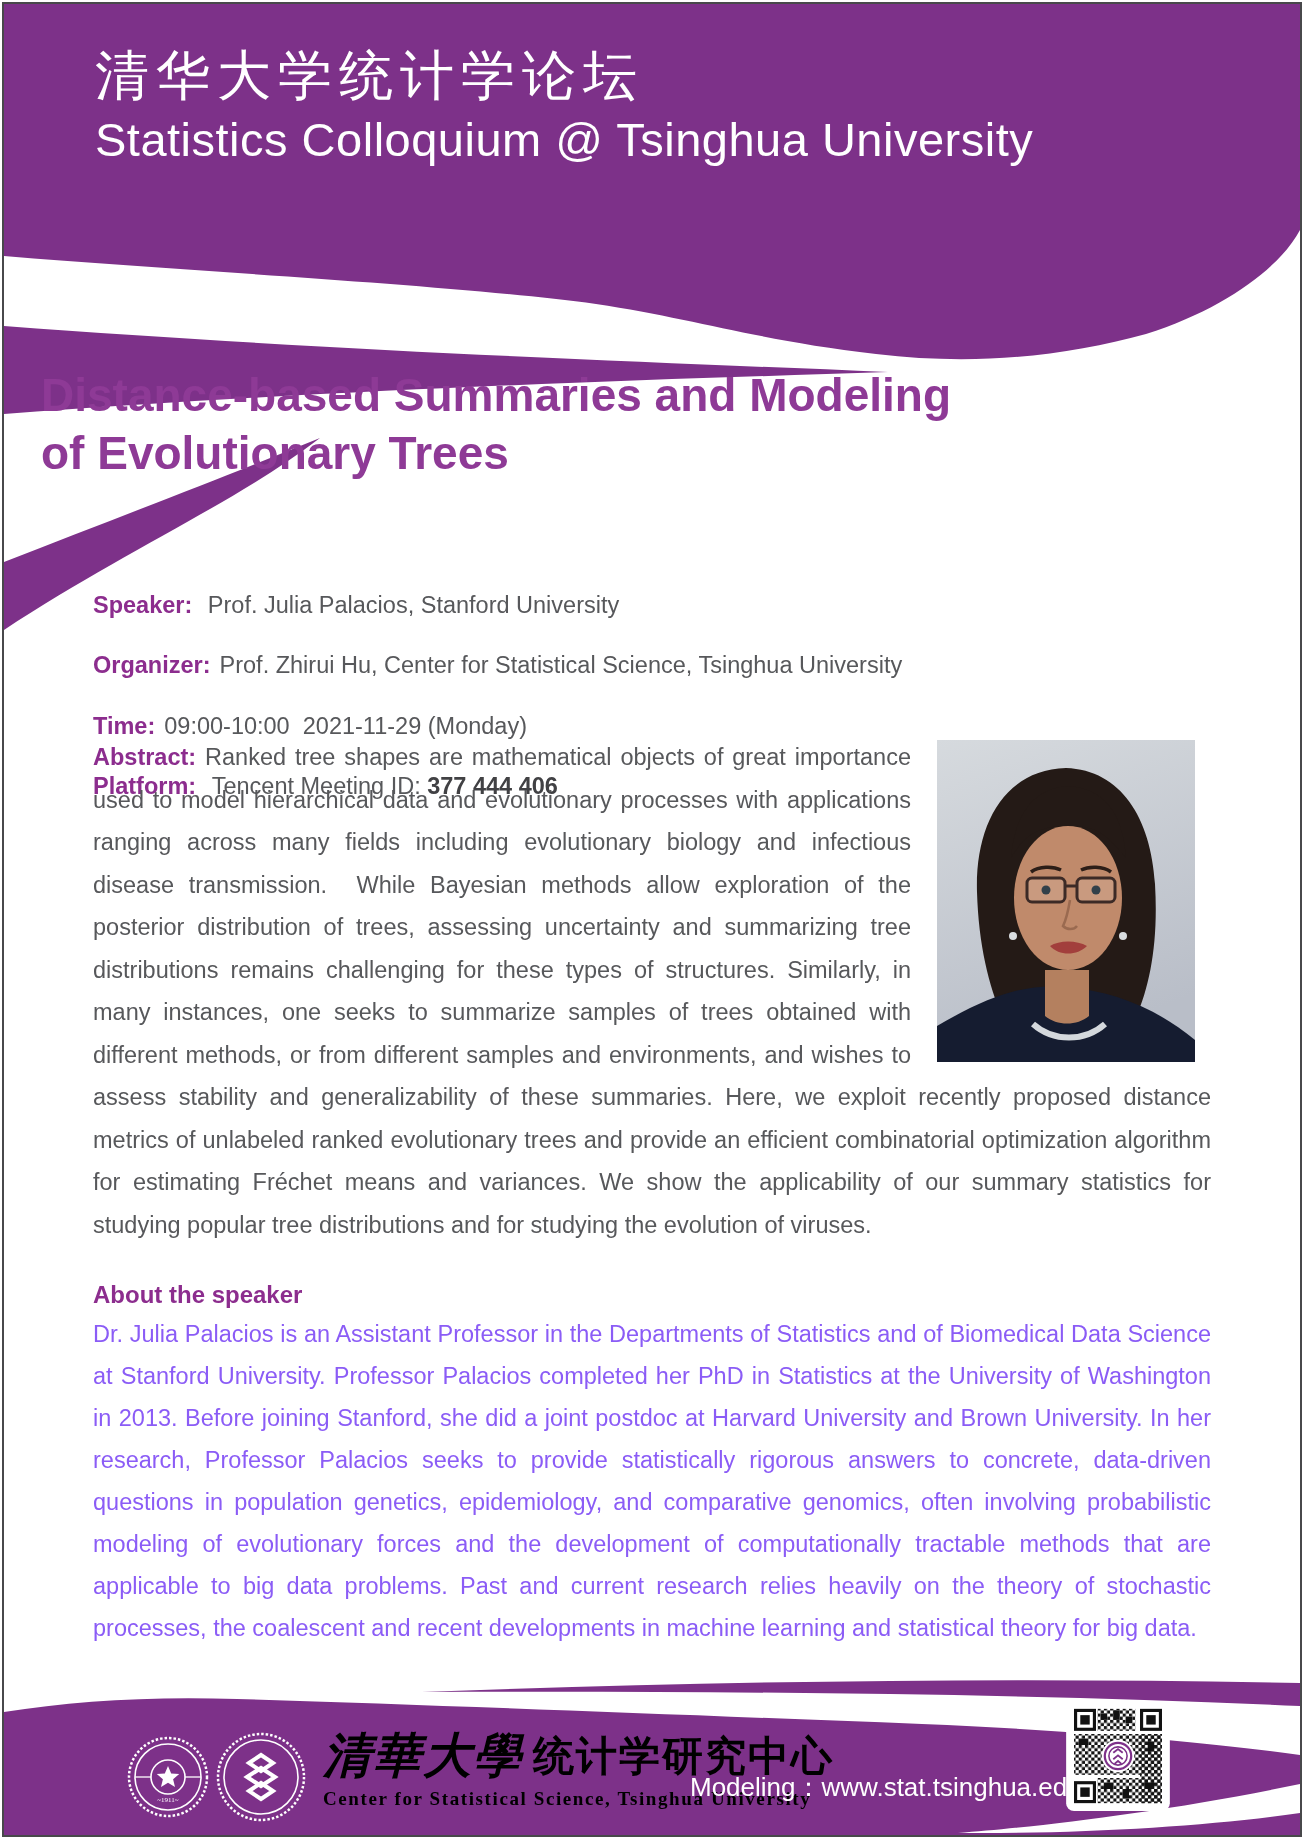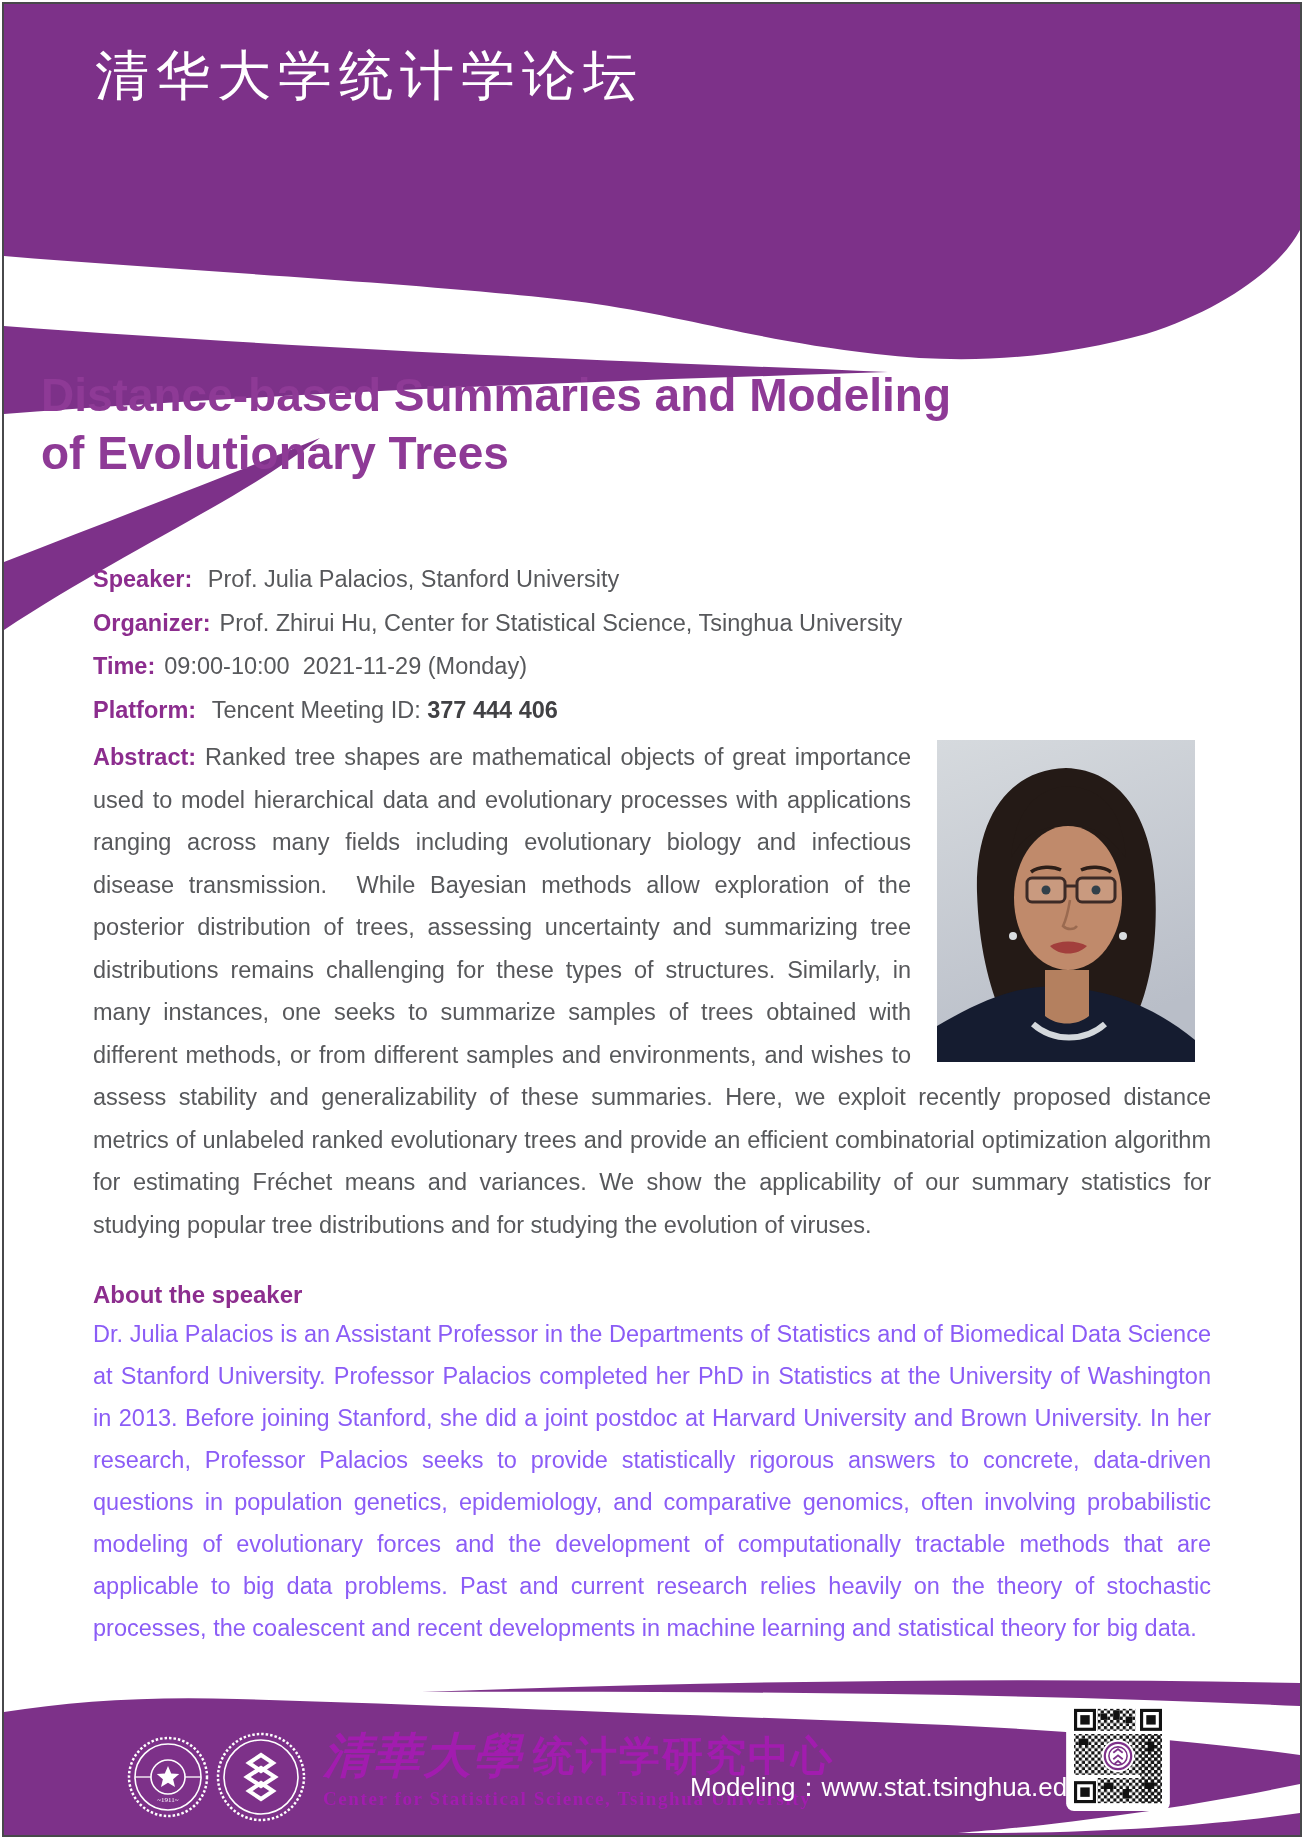--- a/index.html
+++ b/index.html
@@ -12,38 +12,38 @@
   .banner-svg{position:absolute;left:4px;top:4px;}
   .banner-zh{position:absolute;left:95px;top:40px;color:#ffffff;font-size:54px;letter-spacing:7px;font-weight:400;z-index:3;}
   .banner-en{position:absolute;left:95px;top:112px;color:#ffffff;font-size:47px;font-weight:400;letter-spacing:0.5px;z-index:3;}
 
   
   .main-title{position:absolute;left:0;top:366px;width:100%;text-align:left;
               color:#8e3a96;font-size:46px;font-weight:bold;line-height:58px;z-index:3;margin-left:41px;}
 
   
   .details{position:absolute;left:93px;top:558px;width:1120px;z-index:3;}
-  .drow{height:43.5px;font-size:23.5px;color:#57585b;display:flex;align-items:center;}
+  .drow{height:43.5px;font-size:23.5px;color:#57585b;display:flex;align-items:flex-end;margin-top:17px;}
   .dlabel{color:#8c2d8e;font-weight:bold;margin-right:9px;white-space:pre;}
   .dv{white-space:pre-wrap;}
   .meeting-id{font-weight:bold;color:#414144;}
 
   
   .abstract{position:absolute;left:93px;top:736px;width:1118px;font-size:23.5px;line-height:42.5px;
             color:#57585b;text-align:justify;z-index:3;}
   .abstract .alabel{color:#8c2d8e;font-weight:bold;}
   .photo-wrap{float:right;width:258px;height:322px;margin:4px 16px 10px 26px;background:#ccd0d7;}
   .about-heading{position:absolute;left:93px;top:1281px;font-size:24px;font-weight:bold;color:#8c2d8e;z-index:3;}
   .bio{position:absolute;left:93px;top:1313px;width:1118px;font-size:23.5px;line-height:42px;
        color:#8b5cf6;text-align:justify;z-index:3;}
 
   
   .footer-svg{position:absolute;left:4px;top:1639px;z-index:4;}
   .seal{position:absolute;z-index:6;}
-  .footer-center{position:absolute;left:323px;top:1730px;z-index:6;color:#a21caf;}
+  .footer-center{position:absolute;left:323px;top:1730px;z-index:6;color:#000000;}
   .org-row{display:flex;align-items:flex-end;}
   .org-calligraphy{font-family:"Liberation Serif", serif;font-style:italic;font-weight:bold;font-size:48px;line-height:52px;letter-spacing:2px;}
   .org-zh{font-size:41px;font-weight:bold;line-height:52px;margin-left:10px;letter-spacing:2px;}
   .org-en{font-family:"Liberation Serif", serif;font-weight:bold;font-size:19px;letter-spacing:1.6px;margin-top:6px;}
   .website{position:absolute;left:690px;top:1770px;z-index:6;color:#ffffff;font-size:26px;}
   .qr{position:absolute;left:1066px;top:1701px;z-index:6;}
 </style>
 </head>
 <body>
 
@@ -58,20 +58,21 @@
          C752,336 692,315 592,300
          C442,280 192,268 0,252 Z"></path>
 
     <path fill="#7d3189" d="M0,322 C348,348 646,358 884,368
          C646,376 348,384 0,410 Z"></path>
 
     <path fill="#7d3189" d="M0,558 C118,512 233,468 316,434
          C233,498 118,548 0,626 Z"></path>
   </svg>
   <div class="banner-zh">清华大学统计学论坛</div>
+  <div class="banner-en">Statistics Colloquium @ Tsinghua University</div>
 
   <div class="main-title">
     <div>Distance-based Summaries and Modeling</div>
     <div>of Evolutionary Trees</div>
   </div>
 
   <div class="details">
     <div class="drow">
       <span class="dlabel">Speaker:</span>
       <span class="dv"> Prof. Julia Palacios, Stanford University</span>

